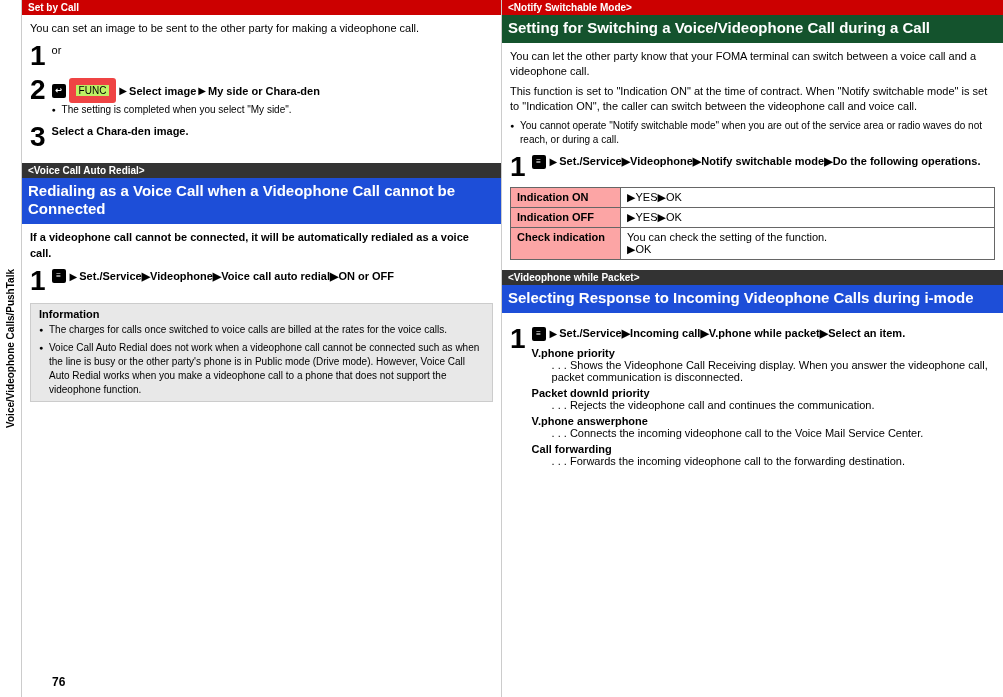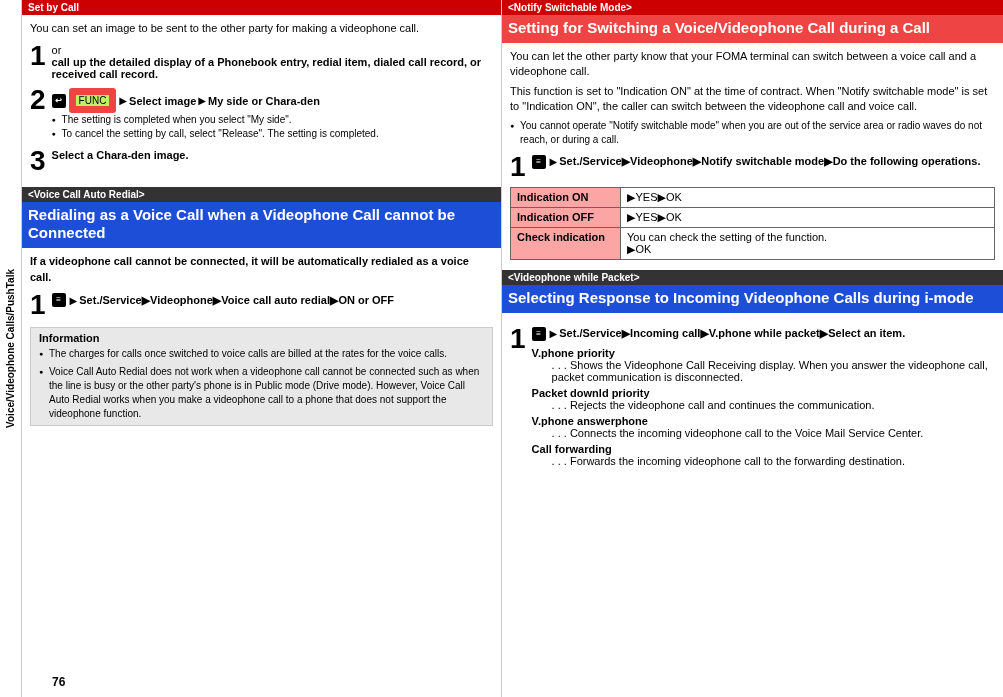--- a/index.html
+++ b/index.html
@@ -57,21 +57,21 @@
 
     
     .section-header-red {
       background: #c00;
       color: #fff;
       font-size: 10px;
       font-weight: bold;
       padding: 2px 6px;
     }
     .section-title-red {
-      background: #ef4444;
+      background: #14532d;
       color: #fff;
       font-size: 15px;
       font-weight: bold;
       padding: 4px 6px 6px 6px;
       line-height: 1.2;
     }
 
     .section-header-dark {
       background: #333;
       color: #fff;
@@ -226,37 +226,35 @@
         <span>Set by Call</span>
       </div>
 
       <div class="content-area">
         <p>You can set an image to be sent to the other party for making a videophone call.</p>
 
         <div class="step">
           <div class="step-num">1</div>
           <div class="step-content">
             <div>or</div>
-            <div class="bold-text">call up the detailed display of a Phonebook entry, redial item, dialed call record, or received call record.</div>
           </div>
         </div>
 
         <div class="step">
           <div class="step-num">2</div>
           <div class="step-content">
             <div style="display:flex; align-items:center; flex-wrap:wrap;">
               <span class="menu-icon">↩</span>
               <span class="func-btn">FUNC</span>
               <span style="font-size:10px; margin:0 2px;">▶</span>
               <span class="bold-text">Select image</span>
               <span style="font-size:10px; margin:0 2px;">▶</span>
               <span class="bold-text">My side or Chara-den</span>
             </div>
             <div class="bullet small-text">The setting is completed when you select "My side".</div>
-            <div class="bullet small-text">To cancel the setting by call, select "Release". The setting is completed.</div>
           </div>
         </div>
 
         <div class="step">
           <div class="step-num">3</div>
           <div class="step-content">
             <div class="bold-text">Select a Chara-den image.</div>
           </div>
         </div>
       </div>

